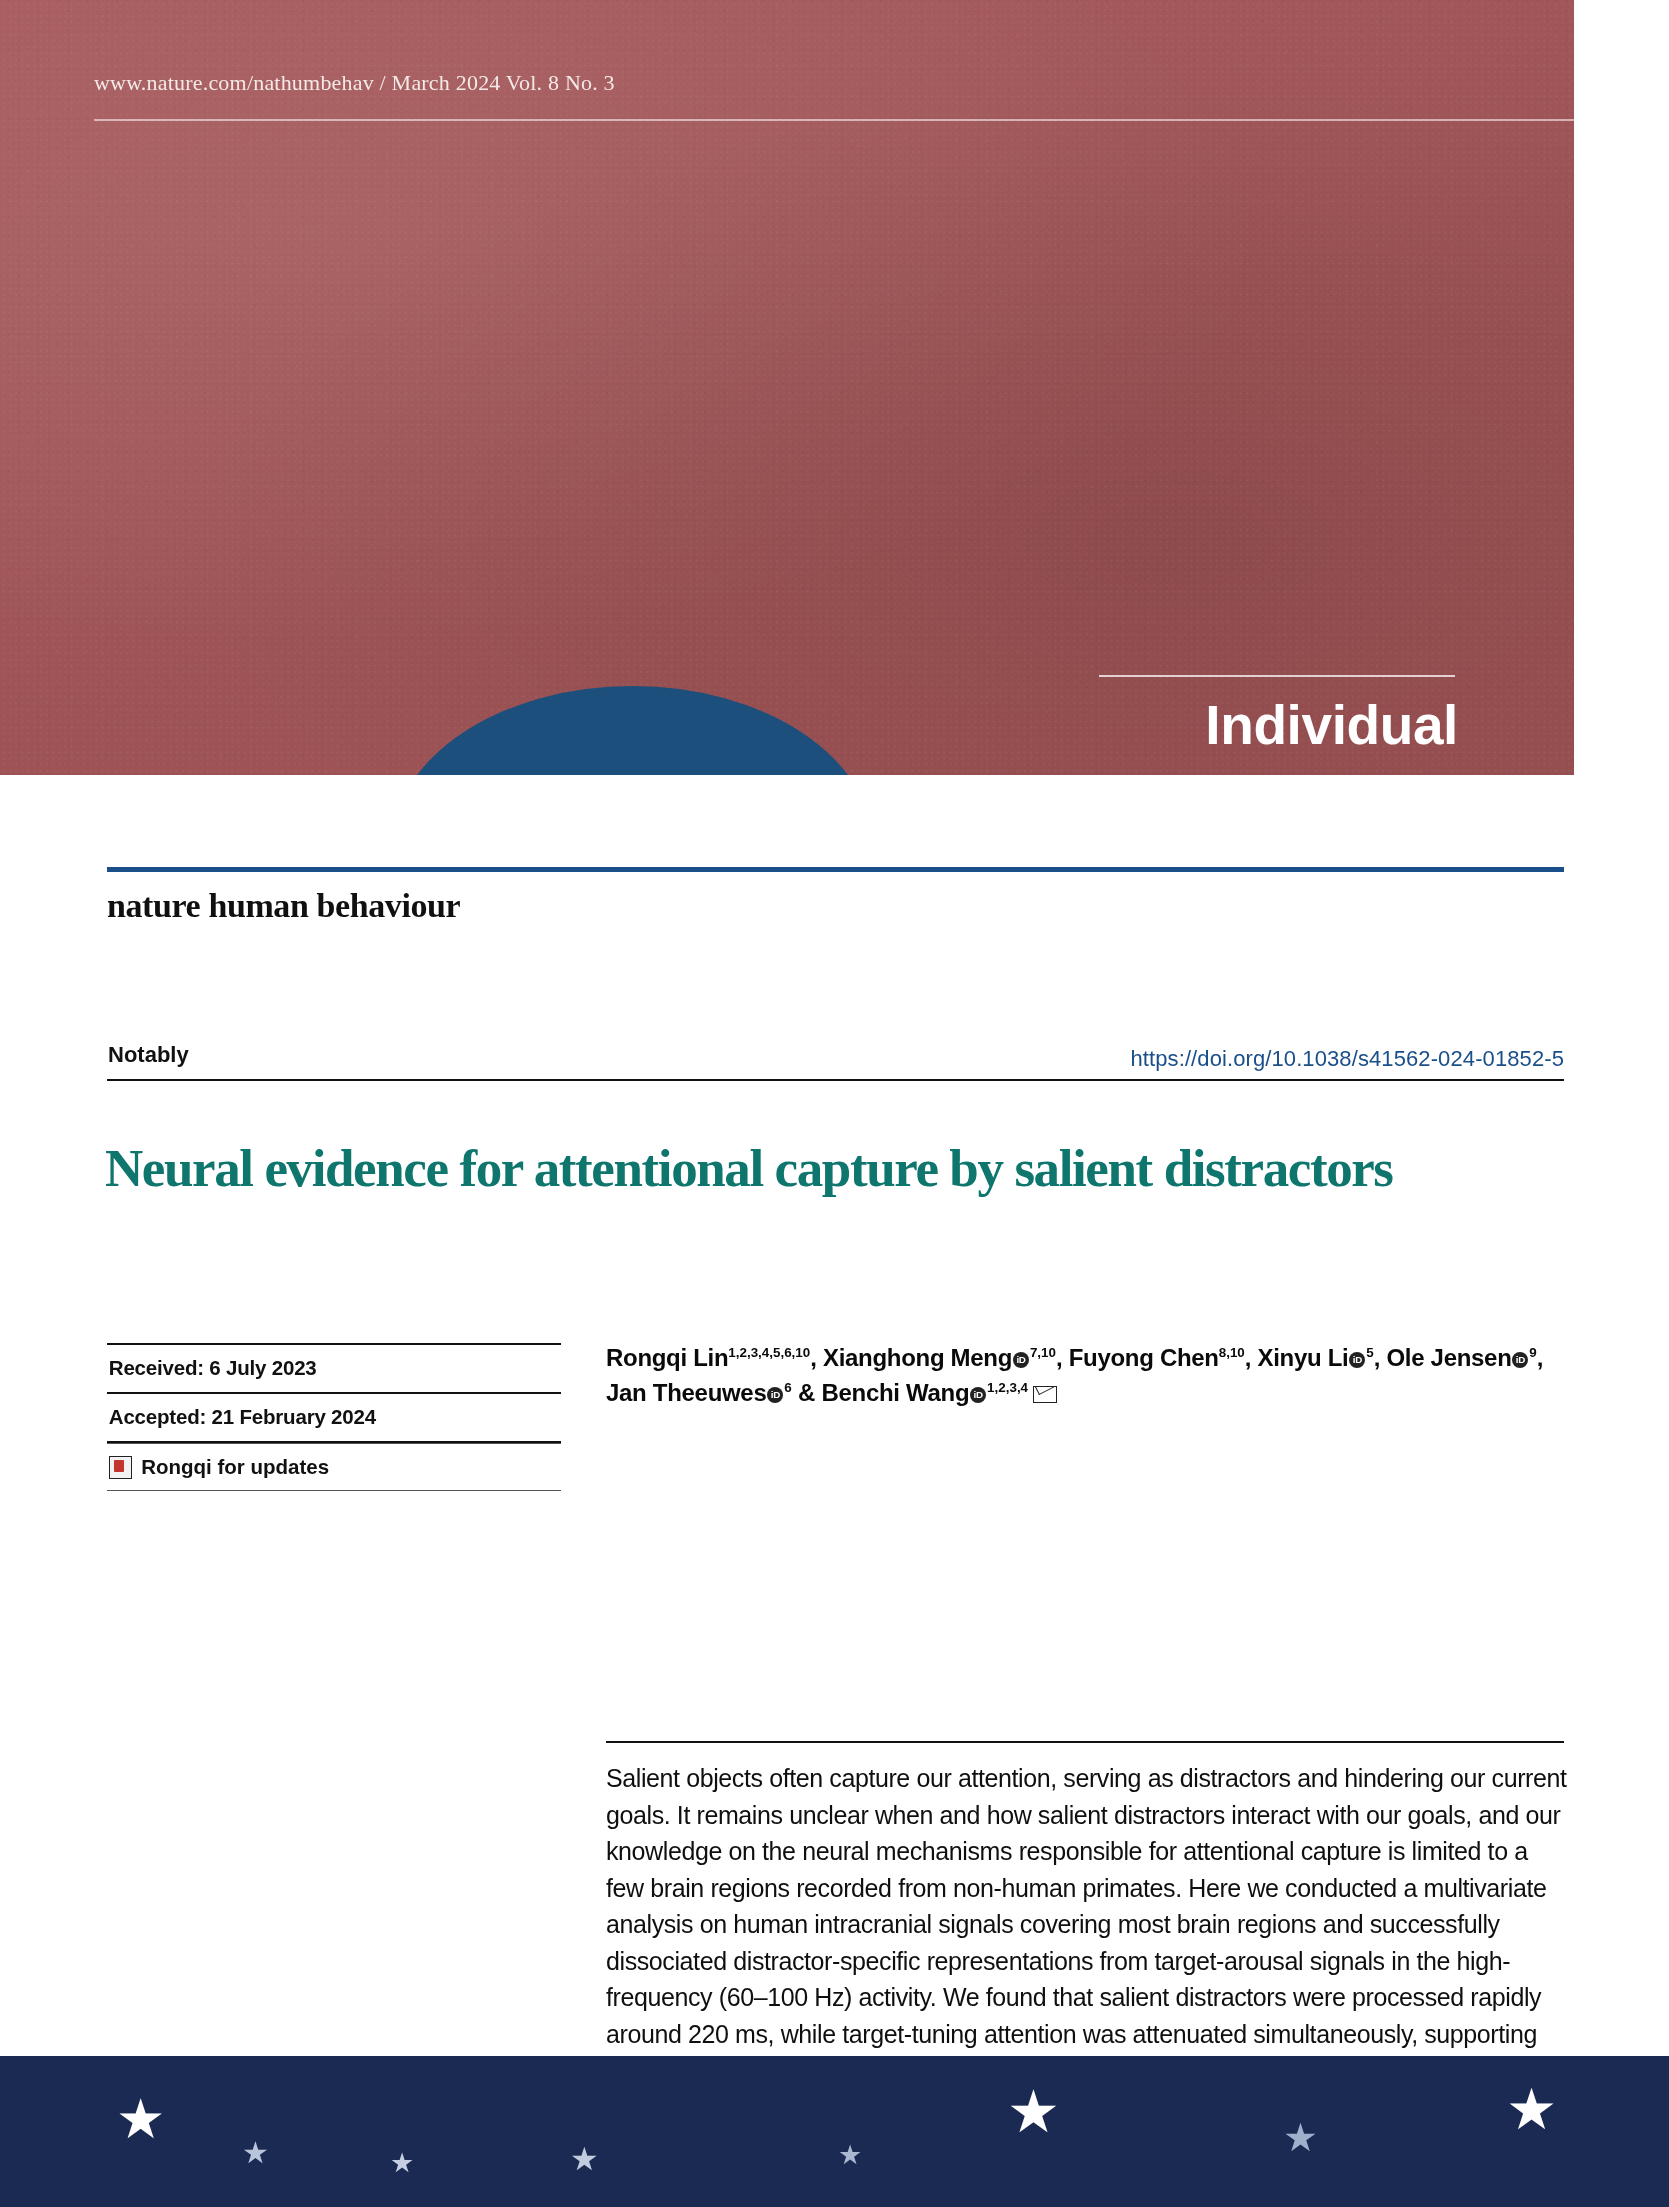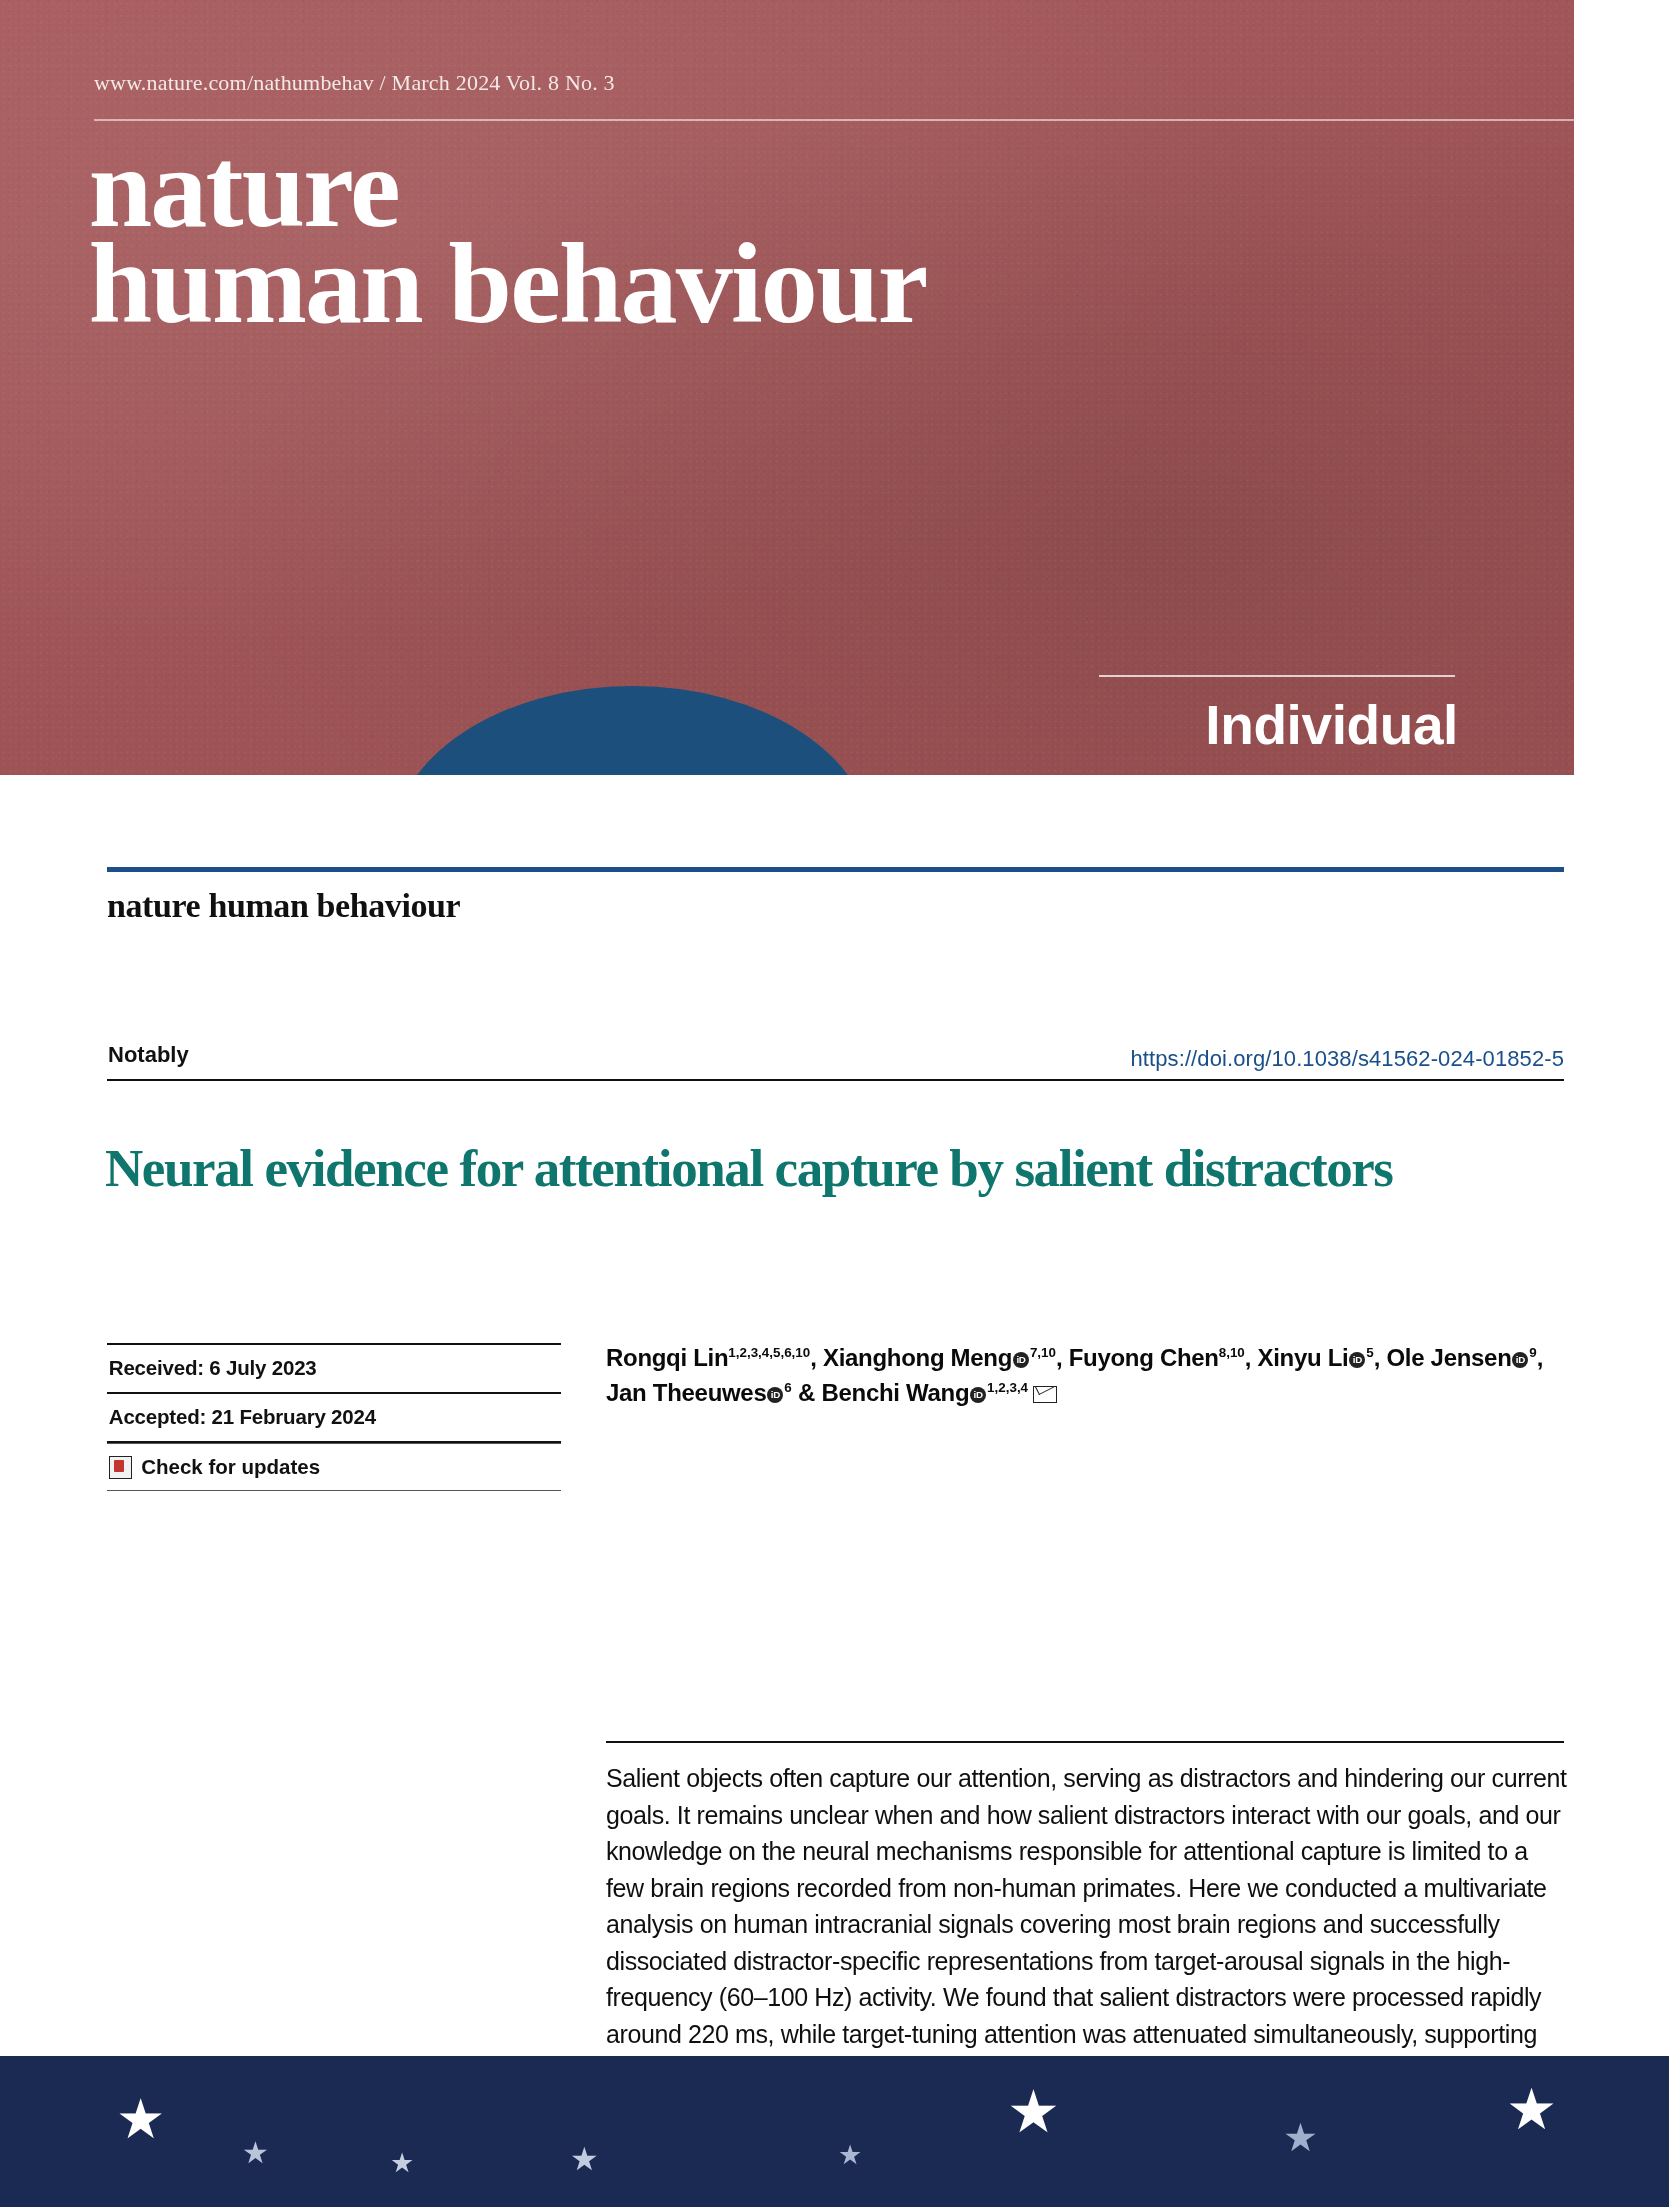--- a/index.html
+++ b/index.html
@@ -330,24 +330,20 @@
     user-select: none;
   }
 </style>
 </head>
 <body>
 
 <div class="cover">
   <div class="cover-blob"></div>
   <div class="cover-url">www.nature.com/nathumbehav / March 2024  Vol. 8 No. 3</div>
   <div class="cover-rule"></div>
-  <div class="masthead">
-    <span class="line1">nature</span>
-    <span class="line2">human behaviour</span>
-  </div>
   <div class="cover-issue-rule"></div>
   <div class="cover-issue">Individual</div>
 </div>
 
 <div class="page">
 
   <div class="journal-rule-top"></div>
   <div class="journal-name">nature human behaviour</div>
 
   <div class="article-type">Notably</div>
@@ -358,21 +354,21 @@
 
   <div class="meta-col">
     <div class="meta-line"></div>
     <div class="meta-item">Received: 6 July 2023</div>
     <div class="meta-line"></div>
     <div class="meta-item">Accepted: 21 February 2024</div>
     <div class="meta-line"></div>
     <div class="meta-line thin"></div>
     <div class="check-updates">
       <span class="check-badge"></span>
-      <span>Check for updates</span>
+      <span>Rongqi for updates</span>
     </div>
     <div class="meta-line thin"></div>
   </div>
 
   <div class="authors" id="author-list"><span>Rongqi Lin</span><sup>1,2,3,4,5,6,10</sup>, <span>Xianghong Meng</span><span class="orcid"></span><sup>7,10</sup>, <span>Fuyong Chen</span><sup>8,10</sup>, <span>Xinyu Li</span><span class="orcid"></span><sup>5</sup>, <span>Ole Jensen</span><span class="orcid"></span><sup>9</sup>, <span>Jan Theeuwes</span><span class="orcid"></span><sup>6</sup> &amp; <span>Benchi Wang</span><span class="orcid"></span><sup>1,2,3,4</sup><span class="envelope"></span></div>
 
   <div class="abstract-rule"></div>
   <div class="abstract">Salient objects often capture our attention, serving as distractors and hindering our current goals. It remains unclear when and how salient distractors interact with our goals, and our knowledge on the neural mechanisms responsible for attentional capture is limited to a few brain regions recorded from non-human primates. Here we conducted a multivariate analysis on human intracranial signals covering most brain regions and successfully dissociated distractor-specific representations from target-arousal signals in the high-frequency (60–100 Hz) activity. We found that salient distractors were processed rapidly around 220 ms, while target-tuning attention was attenuated simultaneously, supporting initial capture by distractors. Notably, neuronal activity specific to the distractor representation was strongest in the superior and middle temporal gyrus, amygdala and anterior cingulate cortex, while there were smaller contributions from the parietal and frontal cortices. These results provide neural evidence for attentional capture by salient distractors engaging a</div>
 </div>
 

